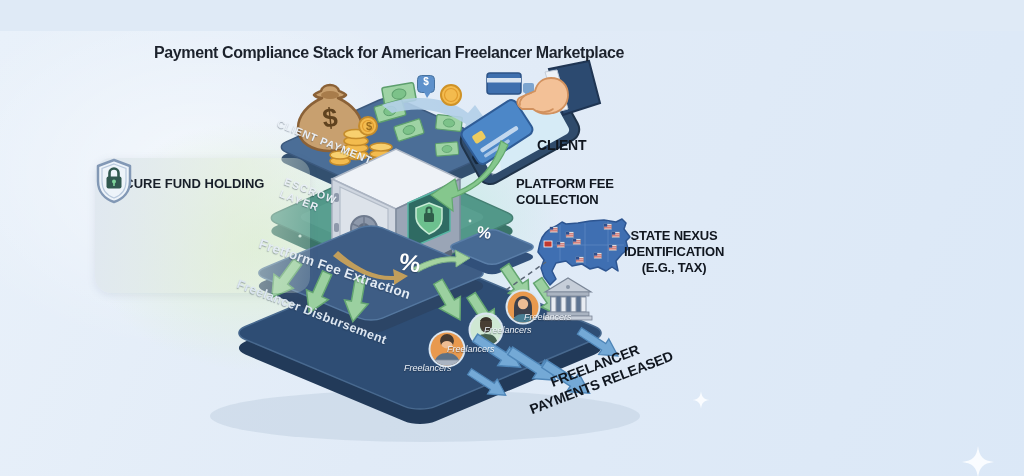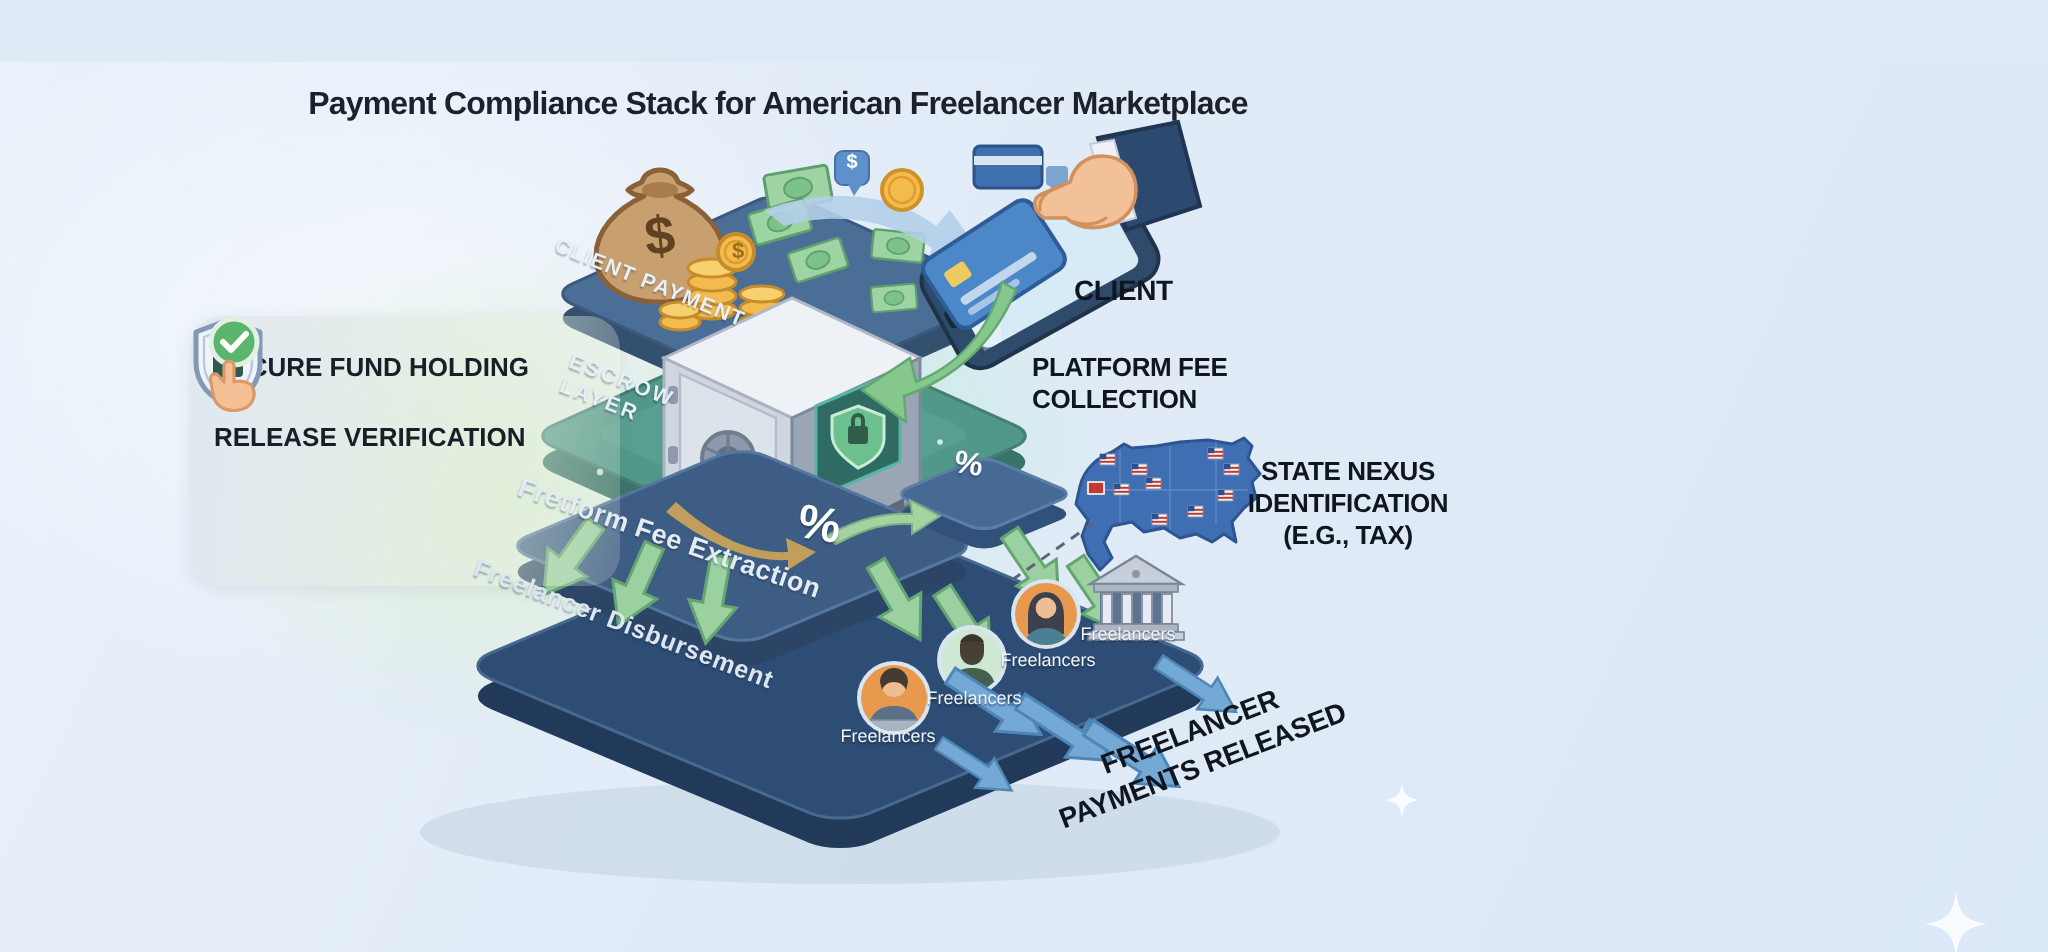--- a/index.html
+++ b/index.html
@@ -22,21 +22,21 @@
   .lab-fee{left:262px;top:205px;font-size:13.5px;font-weight:600;letter-spacing:.3px;color:#e3ebf4;transform:rotate(19deg);}
   .lab-disb{left:240px;top:246px;font-size:12.5px;font-weight:600;letter-spacing:.4px;color:#dce6f1;transform:rotate(21deg);}
   .annot{font-weight:700;color:#10161f;letter-spacing:-0.2px;}
   .annot-client{left:537px;top:106px;font-size:14px;}
   .annot-platform-fee{left:516px;top:145px;font-size:13px;line-height:1.2;}
   .annot-nexus{left:610px;top:197px;width:128px;text-align:center;font-size:13px;line-height:1.22;white-space:normal;}
   .annot-released{left:515px;top:325px;width:166px;text-align:center;font-size:14px;line-height:1.3;transform:rotate(-21deg);transform-origin:center;}
   .pct{color:#ffffff;font-weight:700;text-shadow:0 1px 1px rgba(20,35,55,.4);}
   .pct-big{left:399px;top:218px;font-size:24px;transform:rotate(9deg);}
   .pct-small{left:477px;top:193px;font-size:16px;transform:rotate(9deg);}
-  .fl-label{width:80px;text-align:center;font-size:9px;color:#eef3f9;text-shadow:0 1px 1px rgba(15,25,40,.5);}
+  .fl-label{width:80px;text-align:left;font-size:9px;color:#eef3f9;text-shadow:0 1px 1px rgba(15,25,40,.5);font-style:italic;}
   .sym-bag{left:314px;top:72px;width:32px;text-align:center;font-size:27px;font-weight:700;color:#5f421f;transform:rotate(-6deg);}
   .sym-coin{left:362px;top:89px;width:14px;text-align:center;font-size:11px;font-weight:700;color:#9c6d1d;}
   .sym-bubble{left:419px;top:45px;width:14px;text-align:center;font-size:10px;font-weight:700;color:#ffffff;}
   .legend{
     position:absolute;left:95px;top:127px;width:215px;height:135px;border-radius:16px;
     background:linear-gradient(100deg,rgba(223,231,240,.95) 0%,rgba(227,238,221,.62) 62%,rgba(233,243,228,.18) 100%);
     box-shadow:0 2px 8px rgba(90,110,140,.12);
     padding:12px 10px 10px 12px;
   }
   .legend-row{display:flex;align-items:flex-start;margin-bottom:14px;}
@@ -314,28 +314,20 @@
       <svg class="legend-icon" width="38" height="46" viewBox="0 0 38 46">
         <path d="M19,2 L35,8 V23 C35,34 28,41 19,44 C10,41 3,34 3,23 V8 Z" fill="#eef4fa" stroke="#8298b5" stroke-width="2.5" stroke-linejoin="round"></path>
         <path d="M19,6 L31,10.5 V23 C31,31.5 26,37.5 19,40 C12,37.5 7,31.5 7,23 V10.5 Z" fill="none" stroke="#b9c9dd" stroke-width="1.2"></path>
         <path d="M14.5,19 v-4 a4.5,4.5 0 0 1 9,0 v4" fill="none" stroke="#31584f" stroke-width="2.6"></path>
         <rect x="11.5" y="18.5" width="15" height="12" rx="2" fill="#31584f"></rect>
         <circle cx="19" cy="23.5" r="2" fill="#7ed49a"></circle>
         <rect x="18.2" y="24.5" width="1.6" height="3.5" fill="#7ed49a"></rect>
       </svg>
       <div class="legend-text">SECURE FUND HOLDING</div>
     </div>
-    <div class="legend-row">
-      <svg class="legend-icon" width="40" height="52" viewBox="0 0 40 52">
-        <circle cx="22" cy="13" r="11.5" fill="#5cb56d" stroke="#e0f1e3" stroke-width="2.5"></circle>
-        <path d="M16.5,13 l4,4 7.5,-8" fill="none" stroke="#ffffff" stroke-width="3" stroke-linecap="round" stroke-linejoin="round"></path>
-        <path d="M17,25 c0,-3.2 5,-3.2 5,0 v8 c3,-1 8.5,0 9.5,3 c1.8,5 -1,10 -7,11 c-7,1.2 -12,-2 -13,-8 l-1.2,-7 c-0.4,-3 2.8,-4 4,-2 l2.7,3 z" fill="#f5c096" stroke="#d89a6a" stroke-width="1.6" stroke-linejoin="round"></path>
-      </svg>
-      <div class="legend-text">RELEASE VERIFICATION</div>
-    </div>
   </div>
 
   <div class="txt layer-label lab-client-payment">CLIENT PAYMENT</div>
   <div class="txt layer-label lab-escrow"><span>ESCROW</span><br><span>LAYER</span></div>
   <div class="txt layer-label lab-fee">Fretform Fee Extraction</div>
   <div class="txt layer-label lab-disb">Freelancer Disbursement</div>
 
   <div class="txt annot annot-client">CLIENT</div>
   <div class="txt annot annot-platform-fee"><span>PLATFORM FEE</span><br><span>COLLECTION</span></div>
   <div class="txt annot annot-nexus"><span>STATE NEXUS</span><br><span>IDENTIFICATION</span><br><span>(E.G., TAX)</span></div>

